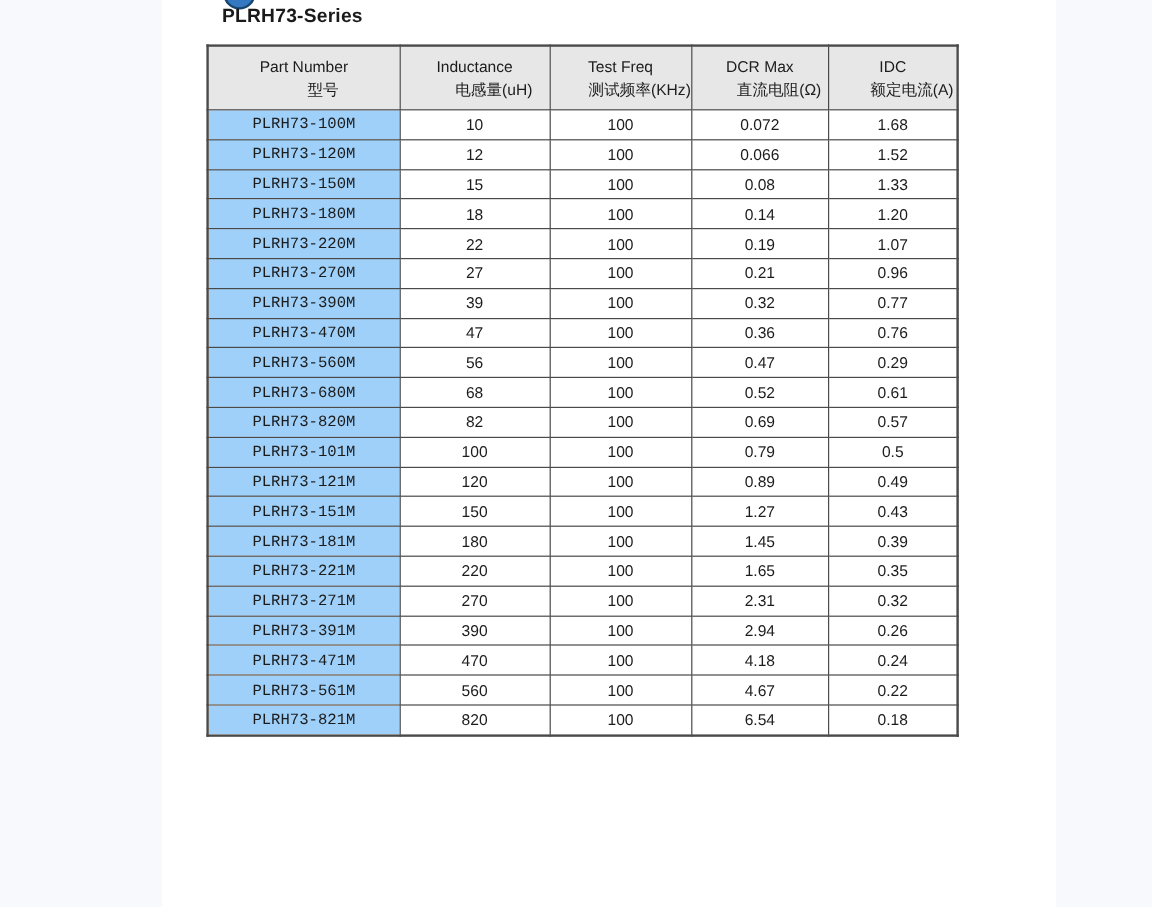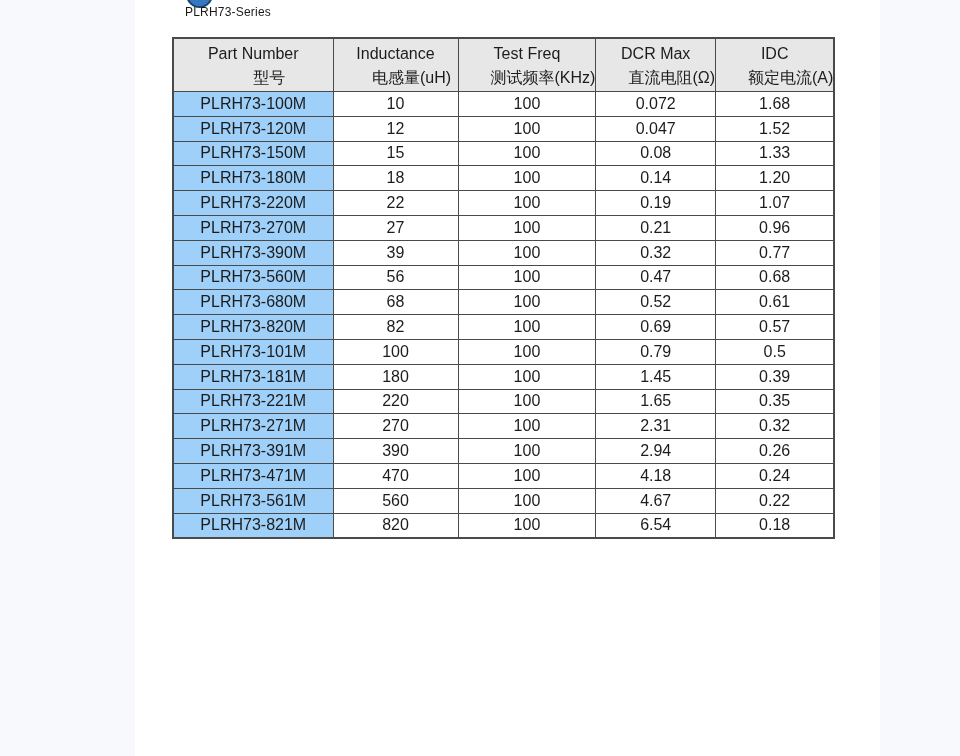--- a/index.html
+++ b/index.html
@@ -27,35 +27,35 @@
     width: 23px;
     height: 23px;
     border-radius: 50%;
     background: var(--logo-blue, #3578c2);
     border: 2px solid var(--logo-blue-dark, #17456e);
   }
   .doc-title {
     position: absolute;
     left: 50px;
     top: 5px;
-    font-size: 12px;
-    font-weight: normal;
+    font-size: 16px;
+    font-weight: bold;
     color: #1a1a1a;
     letter-spacing: 0.2px;
     white-space: nowrap;
     text-align: center;
   }
   table.spec {
     position: absolute;
     left: 37px;
     top: 37px;
     border-collapse: collapse;
     table-layout: fixed;
     border: 2px solid var(--border-col, #4a4a4a);
-    font-size: 16px;
+    font-size: 13px;
     color: #1c1c1c;
   }
   table.spec th, table.spec td {
     border: 1px solid var(--border-col, #4a4a4a);
     text-align: center;
     vertical-align: middle;
     padding: 0;
     overflow: hidden;
     white-space: nowrap;
   }
@@ -65,20 +65,21 @@
     font-weight: normal;
   }
   table.spec thead th .h-en { line-height: 1.6; }
   table.spec thead th .h-zh { line-height: 1.4; margin-left: 32px; }
   table.spec tbody td {
     height: 23.8px;
     background: #ffffff;
   }
   table.spec tbody td.part {
     background: var(--part-cell-bg, #9ed0f9);
+    font-family: Liberation Mono, monospace;
   }
   .col-part { width: 160px; }
   .col-ind  { width: 125px; }
   .col-freq { width: 114px; }
   .col-dcr  { width: 114px; }
   .col-idc  { width: 108px; }
 </style>
 </head>
 <body>
 
@@ -125,21 +126,21 @@
           <td class="part">PLRH73-100M</td>
           <td>10</td>
           <td>100</td>
           <td>0.072</td>
           <td>1.68</td>
         </tr>
         <tr>
           <td class="part">PLRH73-120M</td>
           <td>12</td>
           <td>100</td>
-          <td>0.047</td>
+          <td>0.066</td>
           <td>1.52</td>
         </tr>
         <tr>
           <td class="part">PLRH73-150M</td>
           <td>15</td>
           <td>100</td>
           <td>0.08</td>
           <td>1.33</td>
         </tr>
         <tr>
@@ -164,25 +165,32 @@
           <td>0.96</td>
         </tr>
         <tr>
           <td class="part">PLRH73-390M</td>
           <td>39</td>
           <td>100</td>
           <td>0.32</td>
           <td>0.77</td>
         </tr>
         <tr>
+          <td class="part">PLRH73-470M</td>
+          <td>47</td>
+          <td>100</td>
+          <td>0.36</td>
+          <td>0.76</td>
+        </tr>
+        <tr>
           <td class="part">PLRH73-560M</td>
           <td>56</td>
           <td>100</td>
           <td>0.47</td>
-          <td>0.68</td>
+          <td>0.29</td>
         </tr>
         <tr>
           <td class="part">PLRH73-680M</td>
           <td>68</td>
           <td>100</td>
           <td>0.52</td>
           <td>0.61</td>
         </tr>
         <tr>
           <td class="part">PLRH73-820M</td>
@@ -192,20 +200,34 @@
           <td>0.57</td>
         </tr>
         <tr>
           <td class="part">PLRH73-101M</td>
           <td>100</td>
           <td>100</td>
           <td>0.79</td>
           <td>0.5</td>
         </tr>
         <tr>
+          <td class="part">PLRH73-121M</td>
+          <td>120</td>
+          <td>100</td>
+          <td>0.89</td>
+          <td>0.49</td>
+        </tr>
+        <tr>
+          <td class="part">PLRH73-151M</td>
+          <td>150</td>
+          <td>100</td>
+          <td>1.27</td>
+          <td>0.43</td>
+        </tr>
+        <tr>
           <td class="part">PLRH73-181M</td>
           <td>180</td>
           <td>100</td>
           <td>1.45</td>
           <td>0.39</td>
         </tr>
         <tr>
           <td class="part">PLRH73-221M</td>
           <td>220</td>
           <td>100</td>

